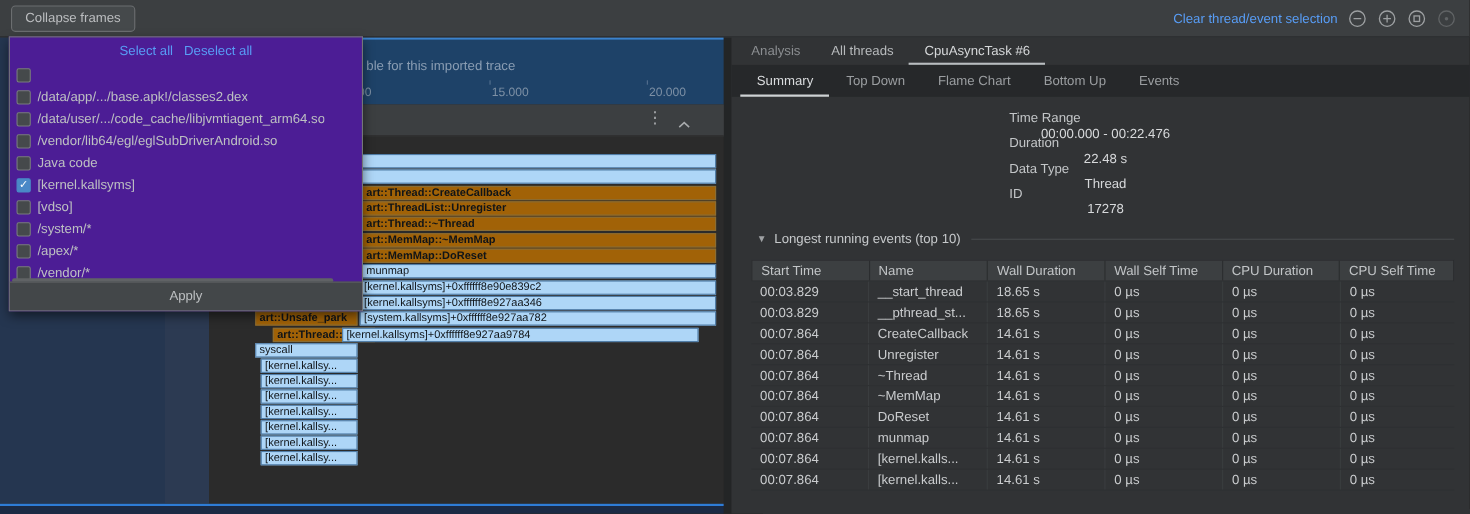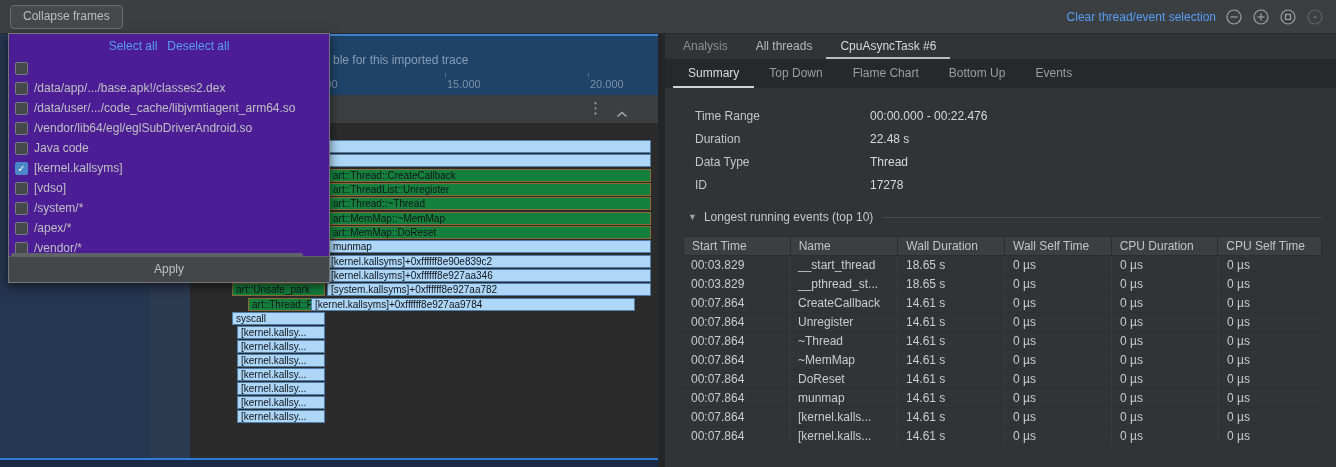--- a/index.html
+++ b/index.html
@@ -32,21 +32,21 @@
   #kebab-icon{position:absolute;left:438px;top:5px;color:#a8abad;font-size:15px;line-height:16px;cursor:pointer;}
   #kebab-icon::before{content:"\22EE";}
   #collapse-chevron{position:absolute;left:466px;top:9px;cursor:pointer;}
 
   
   #flame-canvas{left:150px;top:123px;width:508px;height:335px;background:#2b2b2b;overflow:hidden;}
   #flame-left-dim{position:absolute;left:0;top:0;width:40px;height:335px;background:#2c3a52;}
   #flame-bars{left:0;top:0;width:1336px;height:467px;z-index:4;pointer-events:none;}
   .bar{position:absolute;height:13px;box-sizing:border-box;border:1px solid;font-size:10px;line-height:10px;padding:1px 2px 0 3px;color:#101418;white-space:nowrap;overflow:hidden;pointer-events:auto;}
   .bar.blue{background:#aed6f7;border-color:#517ea8;}
-  .bar.orange{background:#15803d;border-color:#8a6d35;}
+  .bar.orange{background:#a16207;border-color:#8a6d35;font-weight:bold;}
 
   
   #popup{left:8px;top:33px;width:322px;height:250px;background:#4c1d95;border:1px solid #747677;box-shadow:0 4px 10px rgba(0,0,0,.55);z-index:40;box-sizing:border-box;}
   #pp-links{height:24px;display:flex;align-items:center;justify-content:center;gap:10px;}
   #filter-list{position:absolute;left:0;top:24px;width:320px;height:200px;overflow:hidden;}
   .fitem{height:20px;display:flex;align-items:center;gap:6px;padding:0 6px;}
   .cb{width:13px;height:13px;flex:none;border:1px solid #797c7e;border-radius:2px;background:#45494b;font-size:10px;line-height:12px;text-align:center;color:#fff;box-sizing:border-box;}
   .cb.checked{background:#4a88c7;border-color:#4a88c7;}
   .cb.checked::before{content:"\2713";}
   .flabel{font-size:12px;color:#bdc0c2;white-space:nowrap;overflow:hidden;}
@@ -57,21 +57,21 @@
   
   #right-panel{left:665px;top:33px;width:671px;height:434px;background:#313335;}
   #main-tabs{position:absolute;left:0;top:0;width:671px;height:26px;display:flex;padding-left:4px;}
   .tab{padding:0 14px;line-height:26px;font-size:12px;color:#b7babc;box-sizing:border-box;cursor:pointer;}
   .tab.selected{color:#d6d8da;border-bottom:2px solid #b9bdc0;}
   .tab.muted{color:#8b8e91;}
   #sub-tabs{position:absolute;left:0;top:26px;width:671px;height:29px;background:#26282a;display:flex;padding-left:8px;}
   .subtab{padding:0 15px;line-height:29px;font-size:12px;color:#9b9ea1;box-sizing:border-box;cursor:pointer;}
   .subtab.selected{color:#dadcde;box-shadow:inset 0 -2px 0 #ced2d4;}
   #summary-list{position:absolute;left:30px;top:67px;width:620px;}
-  .sumrow{height:23px;display:flex;font-size:12px;align-items:flex-end;}
+  .sumrow{height:23px;display:flex;font-size:12px;align-items:center;flex-direction:column;}
   .sumlabel{width:175px;color:#c3c6c8;}
   .sumvalue{color:#d7d9db;}
   #section-header{position:absolute;left:23px;top:176px;width:634px;height:16px;display:flex;align-items:center;}
   .tri{color:#9ea1a3;font-size:9px;margin-right:7px;cursor:pointer;}
   .tri::before{content:"\25BC";}
   #section-title{font-size:12px;color:#c6c9cb;white-space:nowrap;}
   .hline{flex:1;height:1px;background:#474a4c;margin-left:10px;}
   #events-table{position:absolute;left:18px;top:203px;width:639px;font-size:12px;}
   .thead{display:flex;background:#3c3f41;border:1px solid #2b2d2f;height:20px;box-sizing:border-box;}
   .th{box-sizing:border-box;padding:2px 8px 0;color:#c2c5c7;border-right:1px solid #2b2d2f;overflow:hidden;white-space:nowrap;}

